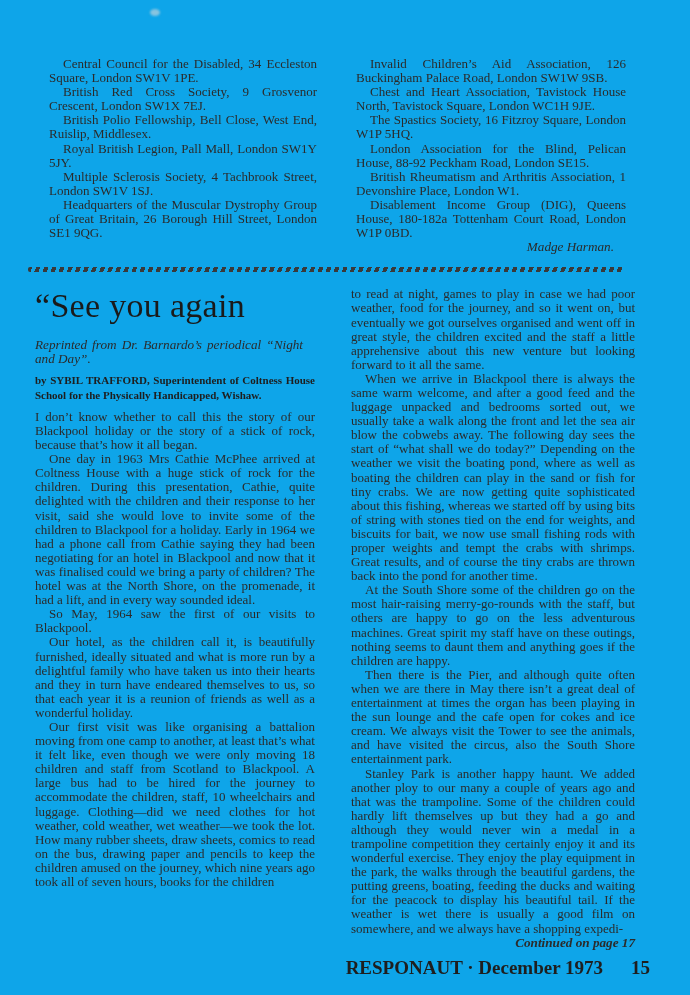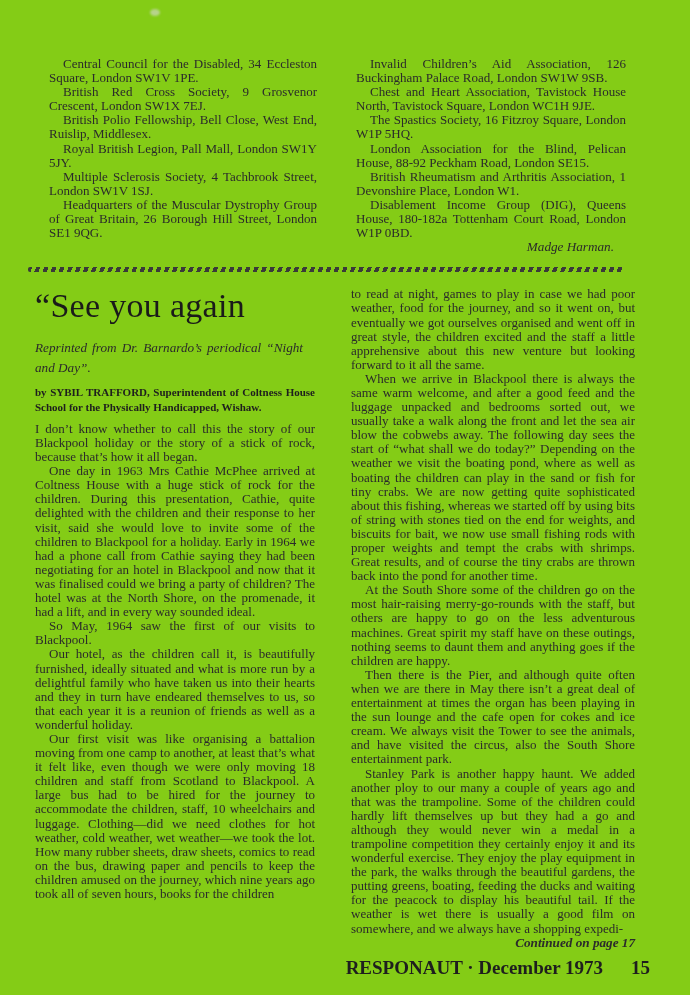--- a/index.html
+++ b/index.html
@@ -4,21 +4,21 @@
 <style>
   html, body {
     margin: 0;
     padding: 0;
     background: #ffffff;
   }
   .page {
     position: relative;
     width: 690px;
     height: 995px;
-    background: #84cc16;
+    background: #0ea5e9;
     overflow: hidden;
     font-family: "Liberation Serif", "DejaVu Serif", serif;
     color: #2b2b2b;
   }
   .scan-artifact {
     position: absolute;
     left: 150px;
     top: 9px;
     width: 10px;
     height: 7px;
@@ -70,21 +70,21 @@
     line-height: 38px;
     font-weight: normal;
     color: #1a1a1a;
     letter-spacing: 0.3px;
   }
   .headline span { display: block; }
   .reprint {
     margin: 0 12px 7px 0;
     font-style: italic;
     font-size: 13.2px;
-    line-height: 20px;
+    line-height: 14px;
     text-align: justify;
   }
   .byline {
     margin: 0 0 7px 0;
     font-weight: bold;
     font-size: 11px;
     line-height: 14.8px;
     text-align: justify;
     color: #1e1e1e;
   }

